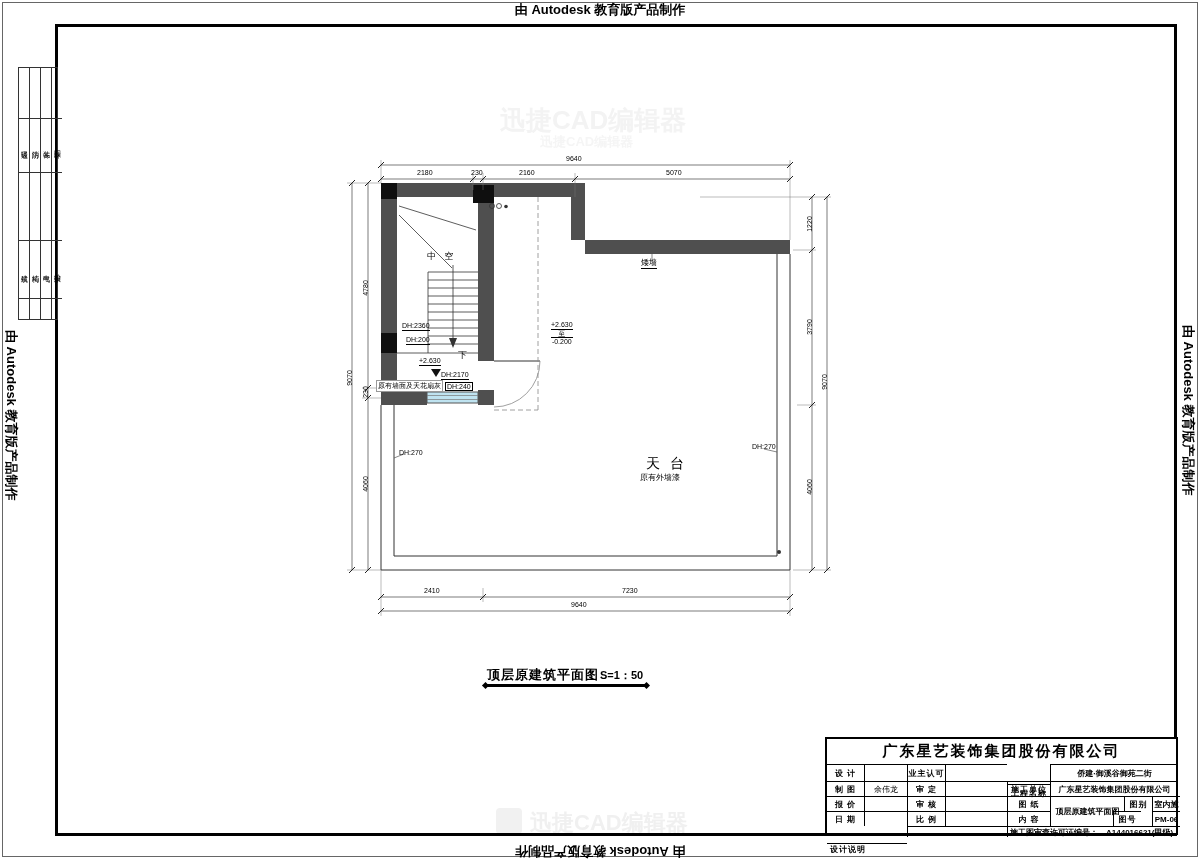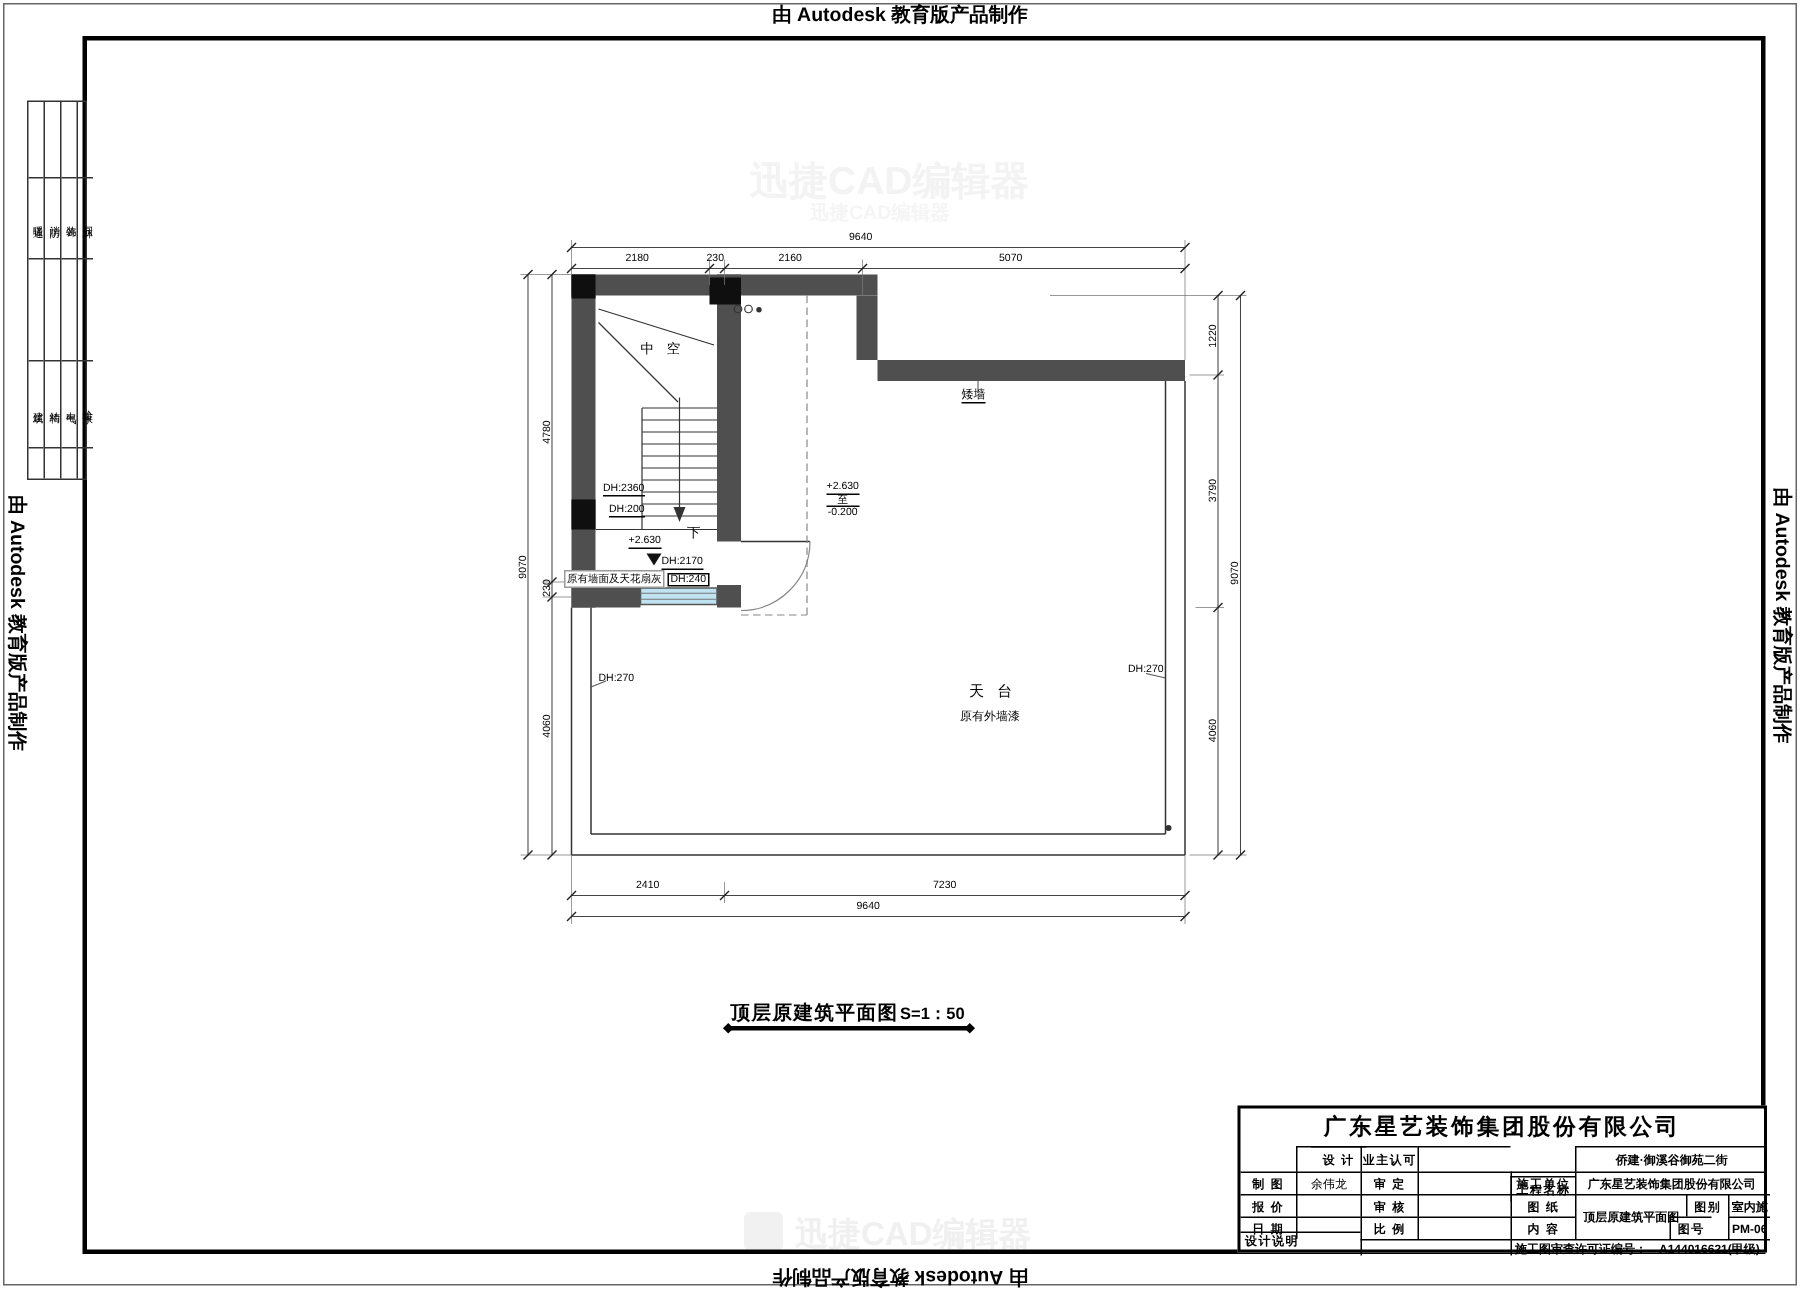--- a/index.html
+++ b/index.html
@@ -236,47 +236,47 @@
   <span class="dim" style="left:571px;top:601px;">9640</span>
   <span class="dimv" style="left:349px;top:378px;">9070</span>
   <span class="dimv" style="left:365px;top:288px;">4780</span>
   <span class="dimv" style="left:365px;top:392px;">230</span>
   <span class="dimv" style="left:365px;top:484px;">4060</span>
   <span class="dimv" style="left:809px;top:224px;">1220</span>
   <span class="dimv" style="left:809px;top:327px;">3790</span>
   <span class="dimv" style="left:809px;top:487px;">4060</span>
   <span class="dimv" style="left:824px;top:382px;">9070</span>
 
-  <span class="lbl" style="left:427px;top:228px;font-size:9px;letter-spacing:3px;">中 空</span>
+  <span class="lbl" style="left:427px;top:252px;font-size:9px;letter-spacing:3px;">中 空</span>
   <span class="lbl" style="left:641px;top:259px;"><span class="u">矮墙</span></span>
   <span class="lbl" style="left:458px;top:351px;font-size:9px;">下</span>
   <span class="lbl" style="left:402px;top:322px;font-size:7px;"><span class="u">DH:2360</span></span>
   <span class="lbl" style="left:406px;top:336px;font-size:7px;"><span class="u">DH:200</span></span>
   <span class="lbl" style="left:419px;top:357px;font-size:7px;"><span class="u">+2.630</span></span>
   <span class="lbl" style="left:441px;top:371px;font-size:7px;"><span class="u">DH:2170</span></span>
   <span class="lbl" style="left:445px;top:383px;font-size:7px;"><span class="bx">DH:240</span></span>
   <span class="wnote" style="position:absolute;left:376px;top:380px;">原有墙面及天花扇灰</span>
   <span class="lbl" style="left:551px;top:321px;font-size:7px;text-align:center;">
     <span style="display:block;border-bottom:1px solid #000;">+2.630</span>
     <span style="display:block;border-bottom:1px solid #000;">至</span>
     <span style="display:block;">-0.200</span>
   </span>
   <span class="lbl" style="left:399px;top:449px;font-size:7px;">DH:270</span>
   <span class="lbl" style="left:752px;top:443px;font-size:7px;">DH:270</span>
-  <span class="lbl" style="left:646px;top:456px;font-size:10px;letter-spacing:3px;">天 台</span>
+  <span class="lbl" style="left:646px;top:456px;font-size:14px;letter-spacing:3px;">天 台</span>
   <span class="lbl" style="left:640px;top:474px;">原有外墙漆</span>
 
   <span class="dwg-title">顶层原建筑平面图</span>
   <span class="dwg-scale">S=1：50</span>
   <div class="dwg-underline"></div>
 
   <div class="tblock">
     <div class="tb-company">广东星艺装饰集团股份有限公司</div>
 
-    <div class="tc lab noL" style="left:0;top:25px;width:37px;height:17px;margin-left:47px;">设 计</div>
+    <div class="tc lab noL" style="left:0;top:25px;width:37px;height:17px;">设 计</div>
     <div class="tc" style="left:37px;top:25px;width:43px;height:17px;"></div>
     <div class="tc lab" style="left:80px;top:25px;width:38px;height:17px;">业主认可</div>
     <div class="tc" style="left:118px;top:25px;width:62px;height:17px;"></div>
     <div class="tc lab" style="left:180px;top:25px;width:43px;height:17px;margin-top:20px;">工程名称</div>
     <div class="tc" style="left:223px;top:25px;width:128px;height:17px;font-weight:bold;">侨建·御溪谷御苑二街</div>
 
     <div class="tc lab noL" style="left:0;top:42px;width:37px;height:15px;">制 图</div>
     <div class="tc" style="left:37px;top:42px;width:43px;height:15px;">余伟龙</div>
     <div class="tc lab" style="left:80px;top:42px;width:38px;height:15px;">审 定</div>
     <div class="tc" style="left:118px;top:42px;width:62px;height:15px;"></div>
@@ -293,21 +293,21 @@
     <div class="tc" style="left:325px;top:57px;width:28px;height:15px;font-weight:bold;">室内施</div>
 
     <div class="tc lab noL" style="left:0;top:72px;width:37px;height:15px;">日 期</div>
     <div class="tc" style="left:37px;top:72px;width:43px;height:15px;"></div>
     <div class="tc lab" style="left:80px;top:72px;width:38px;height:15px;">比 例</div>
     <div class="tc" style="left:118px;top:72px;width:62px;height:15px;"></div>
     <div class="tc lab" style="left:180px;top:72px;width:43px;height:15px;">内 容</div>
     <div class="tc lab" style="left:286px;top:72px;width:28px;height:15px;">图号</div>
     <div class="tc" style="left:325px;top:72px;width:28px;height:15px;font-weight:bold;">PM-06</div>
 
-    <div class="tc lab noL" style="left:0;top:82px;width:80px;height:11px;justify-content:flex-start;padding-left:3px;text-align:right;">设计说明</div>
+    <div class="tc lab noL" style="left:0;top:104px;width:80px;height:11px;justify-content:flex-start;padding-left:3px;text-align:right;">设计说明</div>
     <div class="tc" style="left:80px;top:87px;width:100px;height:11px;"></div>
     <div class="tc" style="left:180px;top:87px;width:173px;height:11px;justify-content:flex-start;padding-left:2px;gap:8px;">
       <span style="font-weight:bold;">施工图审查许可证编号：</span>
       <span style="font-weight:bold;">A144016621(甲级)</span>
     </div>
   </div>
 
 </div>
 
 </body></html>

